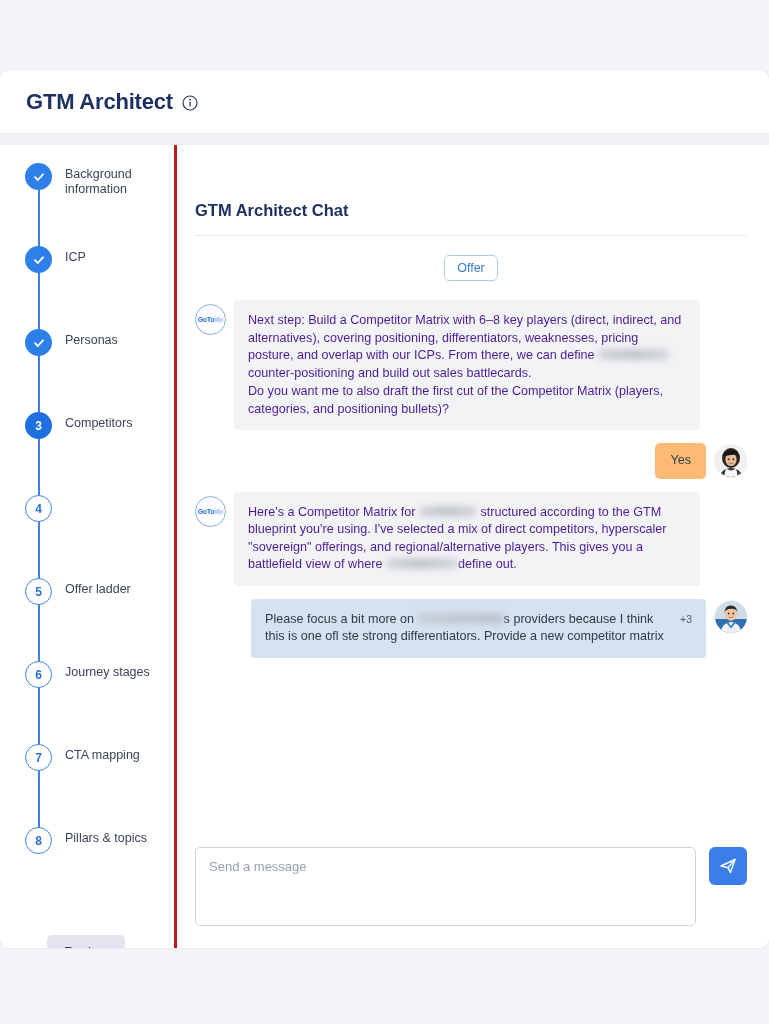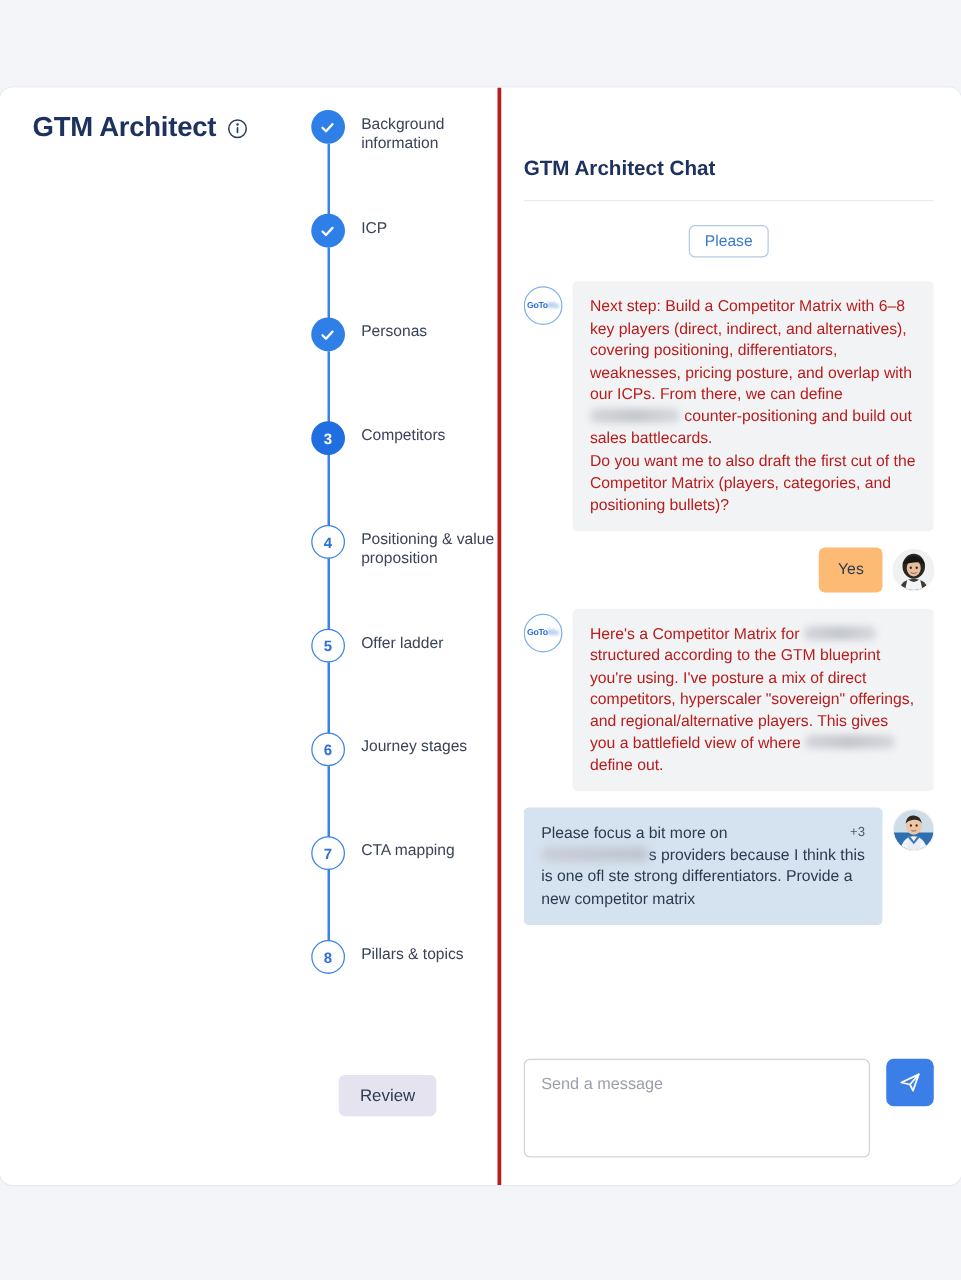--- a/index.html
+++ b/index.html
@@ -28,21 +28,21 @@
     position: absolute;
     left: 0px;
     top: 70px;
     width: 769px;
     height: 878px;
     background: #ffffff;
     border-radius: 10px;
     box-shadow: 0 0 0 1px rgba(0,0,0,0.04);
     overflow: hidden;
     display: flex;
-    flex-direction: row;
+    flex-direction: column;
   }
 
   
   .app-header {
     height: 63px;
     background: #ffffff;
     display: flex;
     align-items: center;
     padding: 0 26px;
     flex: 0 0 auto;
@@ -274,21 +274,21 @@
     border-radius: 4px;
     padding: 12px 14px;
     font-size: 12.6px;
     line-height: 17.5px;
     color: #2c3444;
     max-width: 466px;
   }
 
   .bubble.bot {
     background: #f2f3f5;
-    color: #b91c1c;
+    color: #4c1d95;
   }
 
   .bubble.user {
     background: #d5e2ef;
     color: #2c3b50;
   }
 
   .bubble.user.short {
     padding: 9px 15px;
     border-radius: 5px;
@@ -416,21 +416,20 @@
 
           <div class="step">
             <div class="step-connector"></div>
             <div class="step-marker current">3</div>
             <div class="step-label">Competitors</div>
           </div>
 
           <div class="step">
             <div class="step-connector"></div>
             <div class="step-marker todo">4</div>
-            <div class="step-label">Positioning &amp; value proposition</div>
           </div>
 
           <div class="step">
             <div class="step-connector"></div>
             <div class="step-marker todo">5</div>
             <div class="step-label">Offer ladder</div>
           </div>
 
           <div class="step">
             <div class="step-connector"></div>
@@ -457,21 +456,21 @@
       </div>
 
       <div class="chat-pane">
 
         <div class="chat-title">GTM Architect Chat</div>
         <div class="chat-title-rule"></div>
 
         <div class="chat-scroll">
 
           <div class="date-divider">
-            <span class="date-pill">Please</span>
+            <span class="date-pill">Offer</span>
           </div>
 
           <div class="msg-row from-bot">
             <div class="bot-avatar">
               <span class="mark"><span>GoTo</span><span class="fade">Ma</span></span>
             </div>
             <div class="bubble bot">
               <p><span>Next step: Build a Competitor Matrix with 6–8 key players (direct, indirect, and alternatives), covering positioning, differentiators, weaknesses, pricing posture, and overlap with our ICPs. From there, we can define </span><span class="redact w1"></span><span> counter-positioning and build out sales battlecards.</span></p>
               <p>Do you want me to also draft the first cut of the Competitor Matrix (players, categories, and positioning bullets)?</p>
             </div>
@@ -499,21 +498,21 @@
                 </g>
               </svg>
             </div>
           </div>
 
           <div class="msg-row from-bot">
             <div class="bot-avatar">
               <span class="mark"><span>GoTo</span><span class="fade">Ma</span></span>
             </div>
             <div class="bubble bot">
-              <p><span>Here's a Competitor Matrix for </span><span class="redact w2"></span><span> structured according to the GTM blueprint you're using. I've posture a mix of direct competitors, hyperscaler "sovereign" offerings, and regional/alternative players. This gives you a battlefield view of where </span><span class="redact w3"></span><span>define out.</span></p>
+              <p><span>Here's a Competitor Matrix for </span><span class="redact w2"></span><span> structured according to the GTM blueprint you're using. I've selected a mix of direct competitors, hyperscaler "sovereign" offerings, and regional/alternative players. This gives you a battlefield view of where </span><span class="redact w3"></span><span>define out.</span></p>
             </div>
           </div>
 
           <div class="msg-row from-user">
             <div class="bubble user" style="max-width:455px;">
               <span class="bubble-meta">+3</span>
               <span>Please focus a bit more on </span><span class="redact w4"></span><span>s providers because I think this is one ofl ste</span> <span>strong differentiators. Provide a new competitor matrix</span>
             </div>
             <div class="user-avatar">
               <svg width="32" height="32" viewBox="0 0 32 32">

